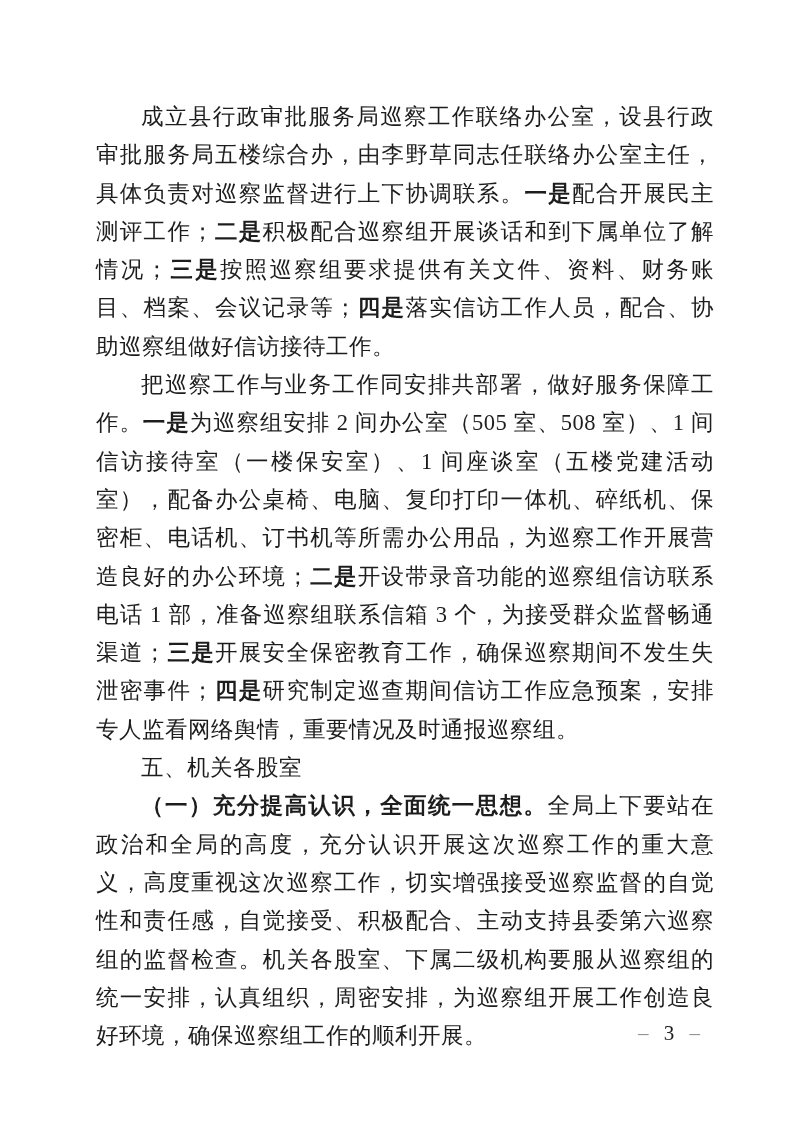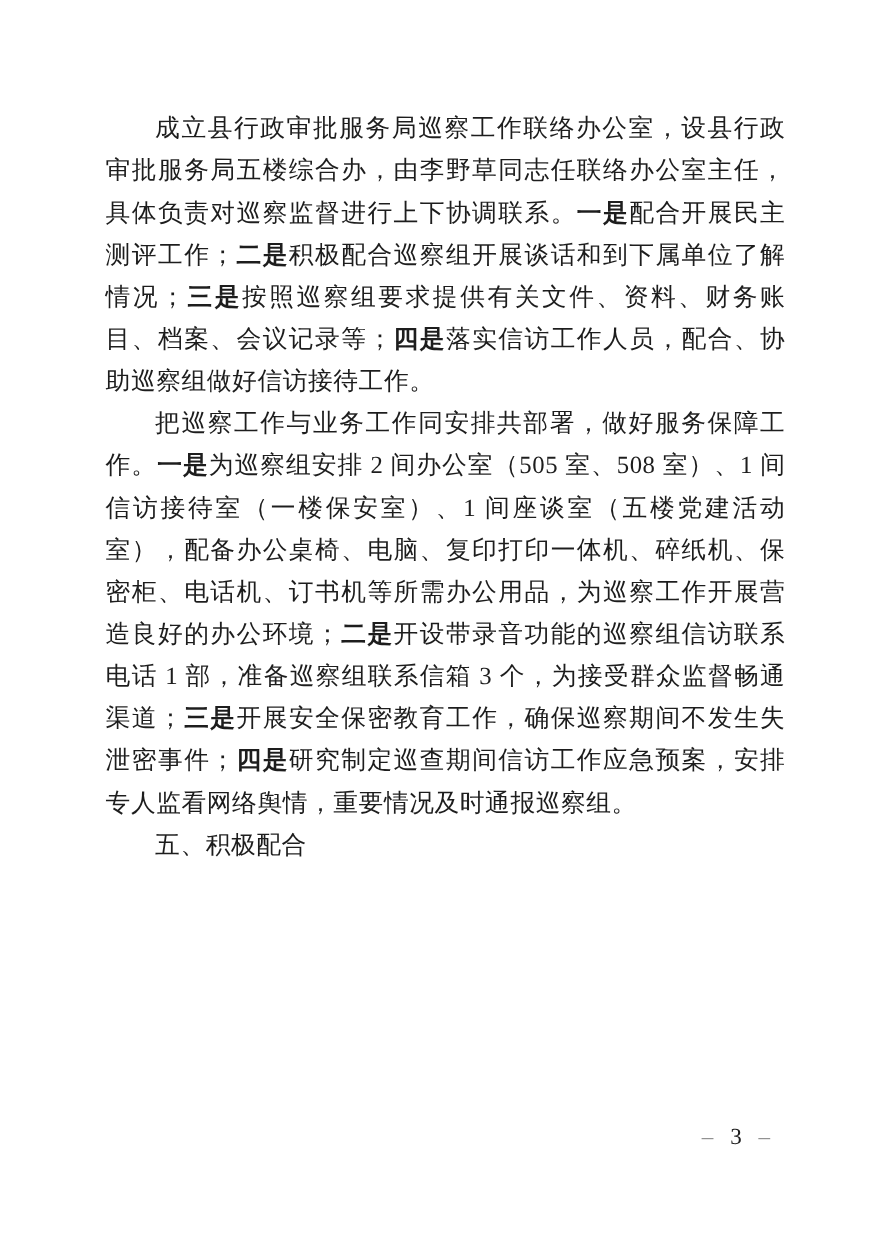--- a/index.html
+++ b/index.html
@@ -51,21 +51,22 @@
   }
 </style>
 </head>
 <body>
 
 <div class="page">
 
   <div class="content">
     <p><span>成立县行政审批服务局巡察工作联络办公室，设县行政审批服务局五楼综合办，由李野草同志任联络办公室主任，具体负责对巡察监督进行上下协调联系。</span><span class="bold">一是</span><span>配合开展民主测评工作；</span><span class="bold">二是</span><span>积极配合巡察组开展谈话和到下属单位了解情况；</span><span class="bold">三是</span><span>按照巡察组要求提供有关文件、资料、财务账目、档案、会议记录等；</span><span class="bold">四是</span><span>落实信访工作人员，配合、协助巡察组做好信访接待工作。</span></p>
     <p><span>把巡察工作与业务工作同安排共部署，做好服务保障工作。</span><span class="bold">一是</span><span>为巡察组安排 2 间办公室（505 室、508 室）、1 间信访接待室（一楼保安室）、1 间座谈室（五楼党建活动室），配备办公桌椅、电脑、复印打印一体机、碎纸机、保密柜、电话机、订书机等所需办公用品，为巡察工作开展营造良好的办公环境；</span><span class="bold">二是</span><span>开设带录音功能的巡察组信访联系电话 1 部，准备巡察组联系信箱 3 个，为接受群众监督畅通渠道；</span><span class="bold">三是</span><span>开展安全保密教育工作，确保巡察期间不发生失泄密事件；</span><span class="bold">四是</span><span>研究制定巡查期间信访工作应急预案，安排专人监看网络舆情，重要情况及时通报巡察组。</span></p>
-    <p><span>五、积极配合</span></p>
+    <p><span>五、机关各股室</span></p>
+    <p><span class="bold">（一）充分提高认识，全面统一思想。</span><span>全局上下要站在政治和全局的高度，充分认识开展这次巡察工作的重大意义，高度重视这次巡察工作，切实增强接受巡察监督的自觉性和责任感，自觉接受、积极配合、主动支持县委第六巡察组的监督检查。机关各股室、下属二级机构要服从巡察组的统一安排，认真组织，周密安排，为巡察组开展工作创造良好环境，确保巡察组工作的顺利开展。</span></p>
   </div>
 
   <div class="footer">
     <span class="dash">–</span>
     <span class="pagenum">3</span>
     <span class="dash">–</span>
   </div>
 
 </div>
 

